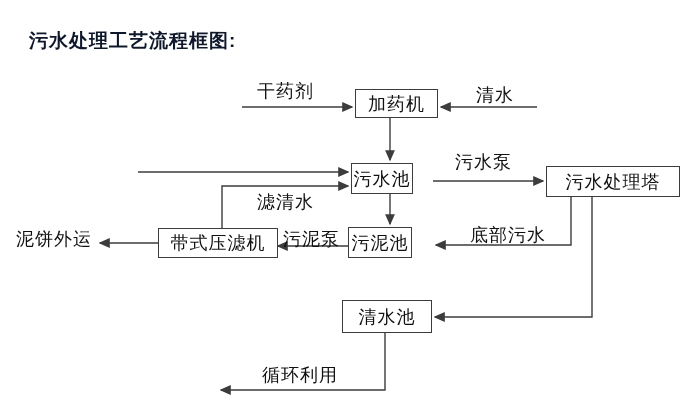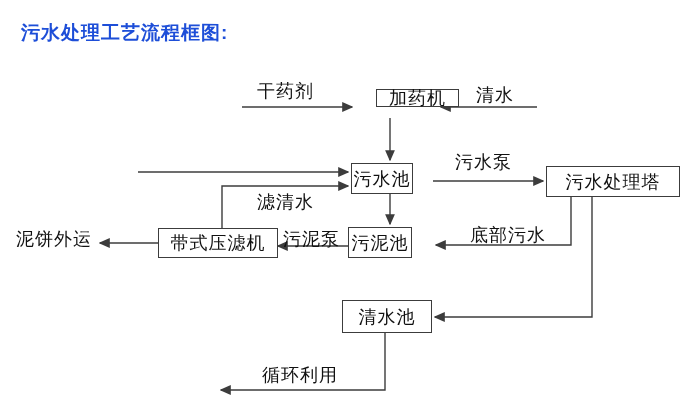--- a/index.html
+++ b/index.html
@@ -9,24 +9,24 @@
   }
   .canvas{
     position:relative;
     width:700px;height:420px;
     background:#ffffff;
     overflow:hidden;
   }
   .title{
     position:absolute;
     left:17px;top:16px;
-    margin:4px;
+    margin:12px;
     font-size:19px;
     font-weight:bold;
-    color:#1d4ed8;
+    color:#0f172a;
     letter-spacing:1px;
     white-space:nowrap;
   }
   #edge-layer{
     position:absolute;left:0;top:0;width:700px;height:420px;
   }
   .node{
     position:absolute;
     box-sizing:border-box;
     border:1.5px solid #3c3c3c;
@@ -66,21 +66,21 @@
       <polyline points="222,228 222,186 348,186" fill="none" stroke="#3c3c3c" stroke-width="1.4" marker-end="url(#arw)"></polyline>
       <polyline points="433,181 543,181" fill="none" stroke="#3c3c3c" stroke-width="1.4" marker-end="url(#arw)"></polyline>
       <polyline points="390,194 390,224" fill="none" stroke="#3c3c3c" stroke-width="1.4" marker-end="url(#arw)"></polyline>
       <polyline points="571,197 571,245 436,245" fill="none" stroke="#3c3c3c" stroke-width="1.4" marker-end="url(#arw)"></polyline>
       <polyline points="348,246 278,246" fill="none" stroke="#3c3c3c" stroke-width="1.4" marker-end="url(#arw)"></polyline>
       <polyline points="158,243 100,243" fill="none" stroke="#3c3c3c" stroke-width="1.4" marker-end="url(#arw)"></polyline>
       <polyline points="592,197 592,317 435,317" fill="none" stroke="#3c3c3c" stroke-width="1.4" marker-end="url(#arw)"></polyline>
       <polyline points="385,333 385,390 221,390" fill="none" stroke="#3c3c3c" stroke-width="1.4" marker-end="url(#arw)"></polyline>
     </svg>
 
-  <div class="node" style="left: 355px; top: 89px; width: 83px; height: 18px; margin-left: 21px;">加药机</div>
+  <div class="node" style="left: 355px; top: 89px; width: 83px; height: 29px;">加药机</div>
   <div class="node" style="left: 351px; top: 163px; width: 62px; height: 31px;">污水池</div>
   <div class="node" style="left: 546px; top: 166px; width: 134px; height: 31px;">污水处理塔</div>
   <div class="node" style="left: 158px; top: 228px; width: 120px; height: 30px; text-align: center;">带式压滤机</div>
   <div class="node" style="left: 348px; top: 227px; width: 64px; height: 31px;">污泥池</div>
   <div class="node" style="left: 342px; top: 300px; width: 90px; height: 33px; text-align: center;">清水池</div>
 
   <div class="flow-label" style="left: 257px; top: 79px;">干药剂</div>
   <div class="flow-label" style="left: 476px; top: 83px;">清水</div>
   <div class="flow-label" style="left: 455px; top: 150px;">污水泵</div>
   <div class="flow-label" style="left: 257px; top: 190px;">滤清水</div>

